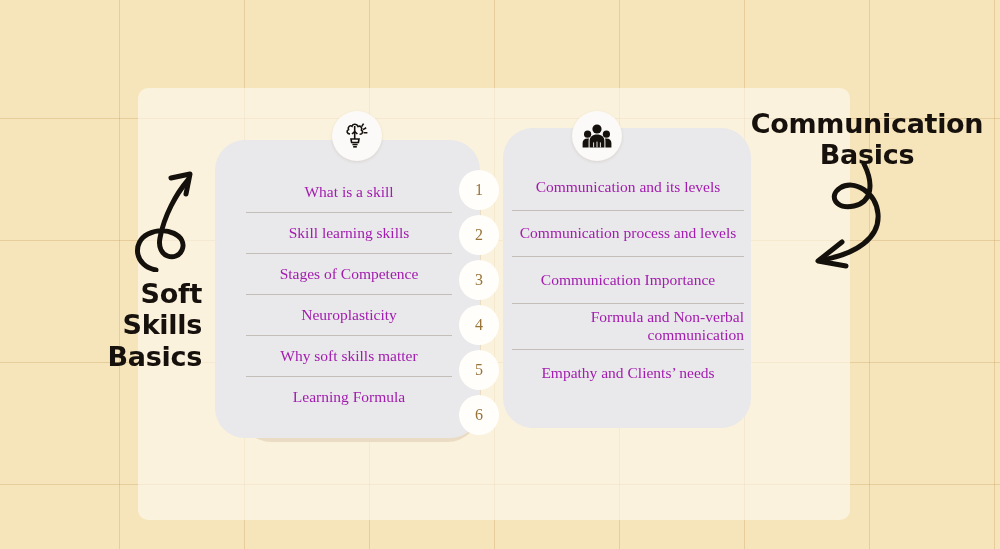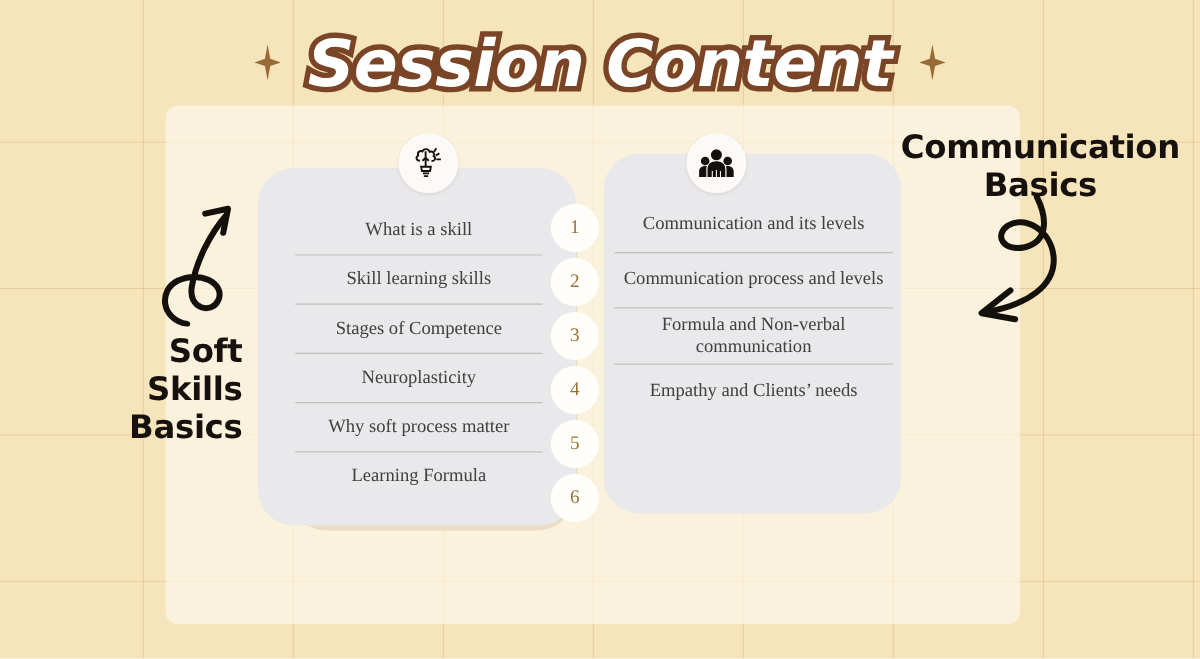--- a/index.html
+++ b/index.html
@@ -122,22 +122,22 @@
   
   .list {
     position: absolute;
     display: flex;
     flex-direction: column;
   }
   .list.left  { left: 246px; top: 172px; width: 206px; }
   .list.right { left: 512px; top: 164px; width: 232px; }
 
   .list-item {
-    color: #404040;
-    text-align: center;
+    color: #a21caf;
+    text-align: right;
     font-family: "Liberation Serif", serif;
     border-bottom: 1px solid rgba(150,140,125,.45);
     display: flex;
     align-items: center;
     justify-content: center;
   }
   .list.left .list-item  { font-size: 15.5px; height: 40px; }
   .list.right .list-item { font-size: 15.5px; height: 45.5px; line-height: 1.16; }
   .list .list-item:last-child { border-bottom: none; }
 
@@ -165,33 +165,20 @@
   }
 </style>
 </head>
 <body>
 
 <div id="stage">
 
   <div class="grid-layer"></div>
   <div class="wash"></div>
 
-  <div class="title-row">
-    <span class="sparkle">
-      <svg width="22" height="30" viewBox="0 0 22 30">
-        <path d="M11 0 L13.2 12 L22 15 L13.2 18 L11 30 L8.8 18 L0 15 L8.8 12 Z" fill="#9a6a36"></path>
-      </svg>
-    </span>
-    <span class="title">Session Content</span>
-    <span class="sparkle">
-      <svg width="22" height="30" viewBox="0 0 22 30">
-        <path d="M11 0 L13.2 12 L22 15 L13.2 18 L11 30 L8.8 18 L0 15 L8.8 12 Z" fill="#9a6a36"></path>
-      </svg>
-    </span>
-  </div>
 
   <div class="side-label left">Soft
 Skills
 Basics</div>
   <div class="side-label right">Communication
 Basics</div>
 
   <span class="arrow left">
     <svg width="80" height="106" viewBox="0 0 80 106">
       <path d="M30 104 C8 100 6 76 22 68 C40 59 62 70 56 84 C51 96 30 92 34 72 C38 50 50 28 62 14" stroke="#14100c" stroke-width="5" fill="none" stroke-linecap="round"></path>
@@ -240,33 +227,34 @@
         <path d="M11.6 20.4 L11.6 25.4 M15 19.6 L15 25.4 M18.4 20.4 L18.4 25.4"></path>
       </g>
     </svg>
   </div>
 
   <div class="list left">
     <div class="list-item">What is a skill</div>
     <div class="list-item">Skill learning skills</div>
     <div class="list-item">Stages of Competence</div>
     <div class="list-item">Neuroplasticity</div>
-    <div class="list-item">Why soft process matter</div>
+    <div class="list-item">Why soft skills matter</div>
     <div class="list-item">Learning Formula</div>
   </div>
 
   <div class="numbers">
     <div class="num-circle">1</div>
     <div class="num-circle">2</div>
     <div class="num-circle">3</div>
     <div class="num-circle">4</div>
     <div class="num-circle">5</div>
     <div class="num-circle">6</div>
   </div>
 
   <div class="list right">
     <div class="list-item">Communication and its levels</div>
     <div class="list-item">Communication process and levels</div>
+    <div class="list-item">Communication Importance</div>
     <div class="list-item">Formula and Non-verbal communication</div>
     <div class="list-item">Empathy and Clients’ needs</div>
   </div>
 
 </div>
 
 </body></html>

